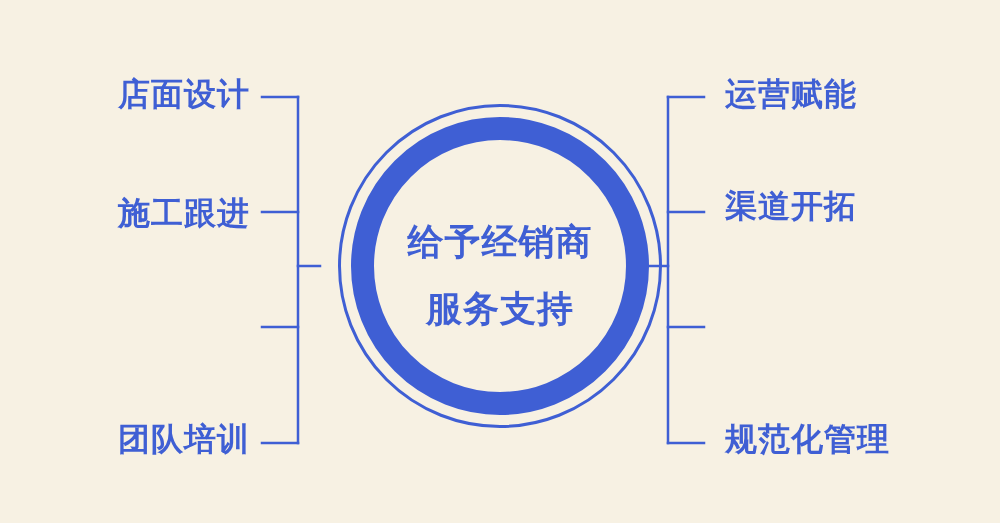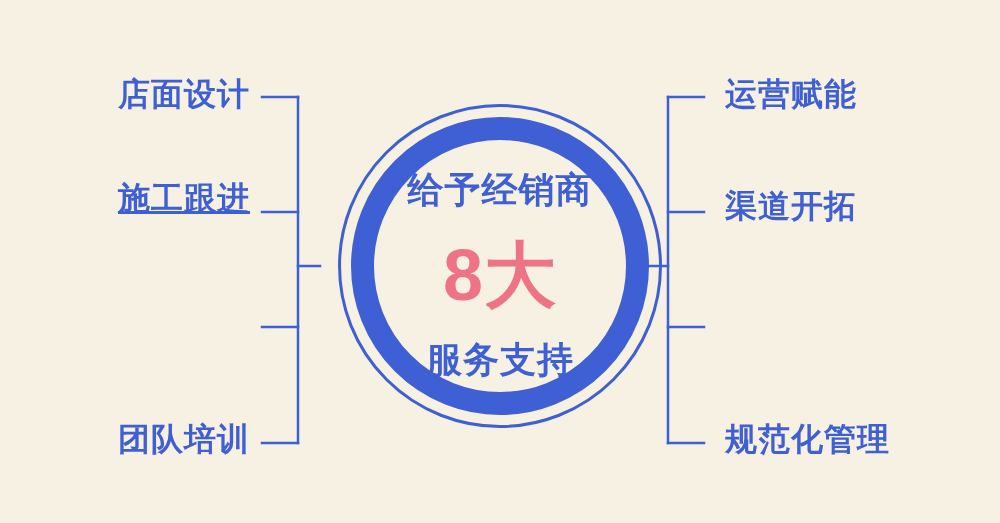--- a/index.html
+++ b/index.html
@@ -93,21 +93,21 @@
     font-weight: bold;
     color: #3f5fd4;
     letter-spacing: 1px;
     line-height: 1;
     white-space: nowrap;
   }
   .leaf.left  { text-align: right; }
   .leaf.right { text-align: left; margin-left: 15px; }
 
   .leaf-l0 { left:  0px;  top:  78px; width: 250px; }
-  .leaf-l1 { left:  0px;  top: 182px; width: 250px; text-decoration: underline; }
+  .leaf-l1 { left:  0px;  top: 197px; width: 250px; }
   .leaf-l2 { left:  0px;  top: 308px; width: 250px; }
   .leaf-l3 { left:  0px;  top: 423px; width: 250px; }
 
   .leaf-r0 { left: 710px; top:  78px; width: 290px; }
   .leaf-r1 { left: 710px; top: 193px; width: 290px; font-family: Liberation Mono, monospace; }
   .leaf-r2 { left: 710px; top: 308px; width: 290px; }
   .leaf-r3 { left: 710px; top: 423px; width: 290px; }
 </style>
 </head>
 <body>
@@ -130,21 +130,20 @@
       <path d="M668,327 L704,327"></path>
       <path d="M668,443 L704,443"></path>
       <path d="M646,266 L668,266"></path>
     </g>
   </svg>
 
   <div class="ring-outer"></div>
   <div class="ring-inner"></div>
   <div class="circle-core">
     <div class="core-top">给予经销商</div>
-    <div class="core-big">8大</div>
     <div class="core-bottom">服务支持</div>
   </div>
 
   <div class="leaf left leaf-l0">店面设计</div>
   <div class="leaf left leaf-l1">施工跟进</div>
   <div class="leaf left leaf-l3">团队培训</div>
 
   <div class="leaf right leaf-r0">运营赋能</div>
   <div class="leaf right leaf-r1">渠道开拓</div>
   <div class="leaf right leaf-r3">规范化管理</div>

